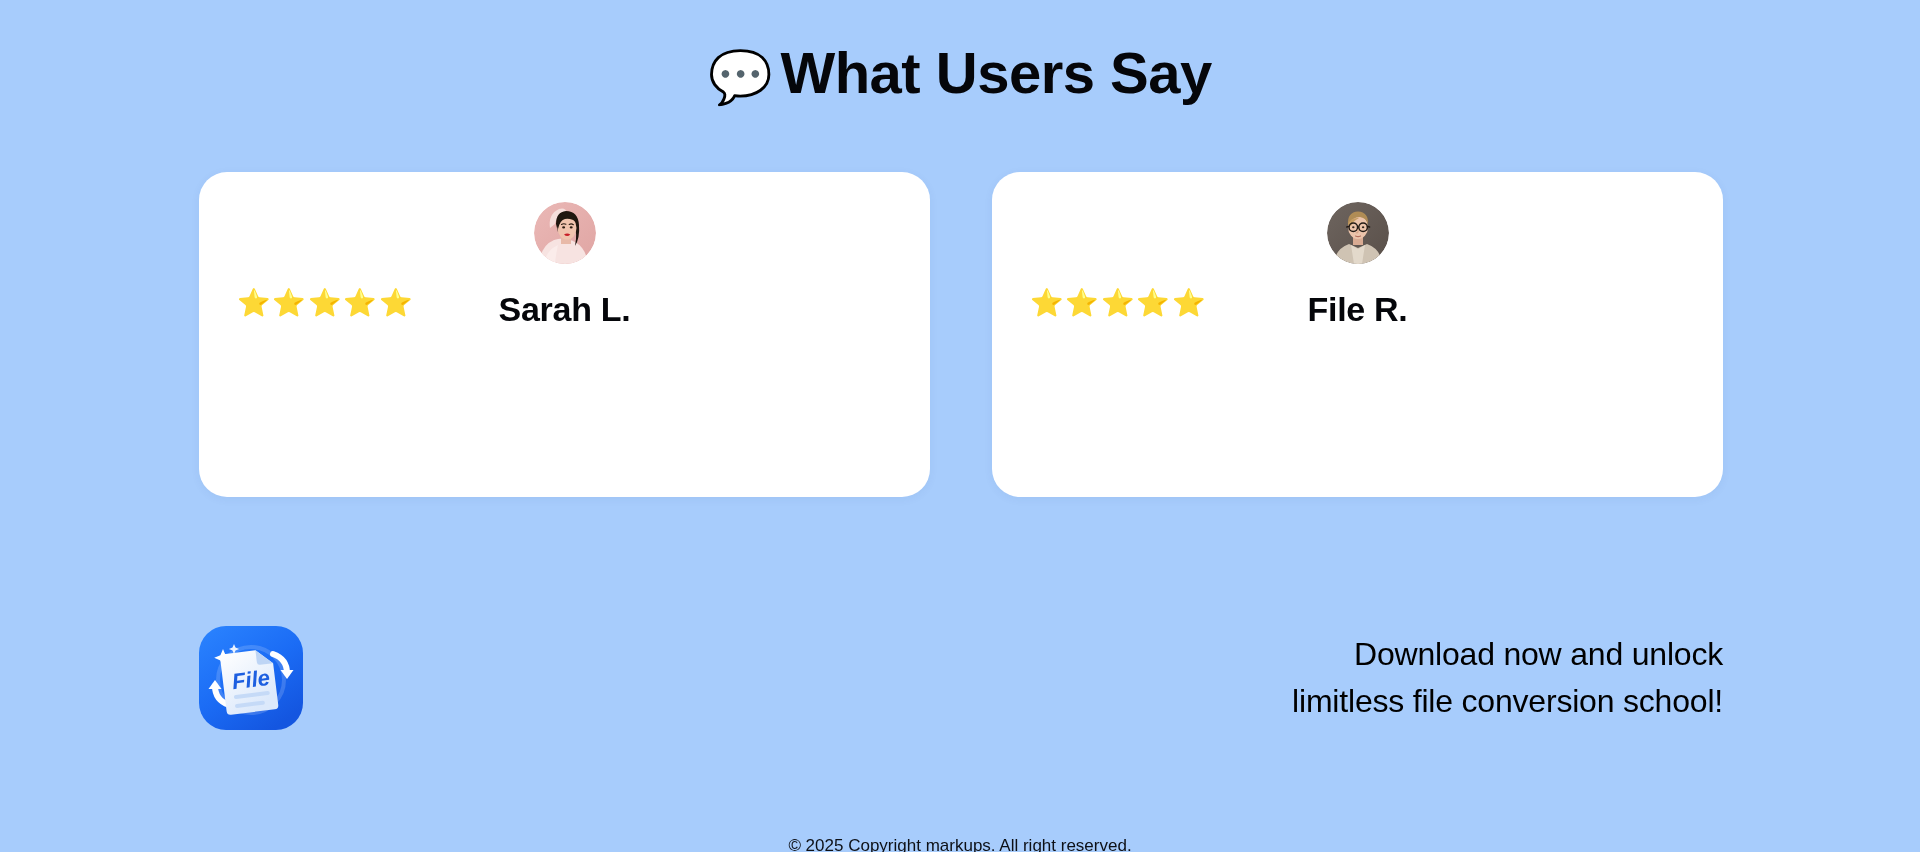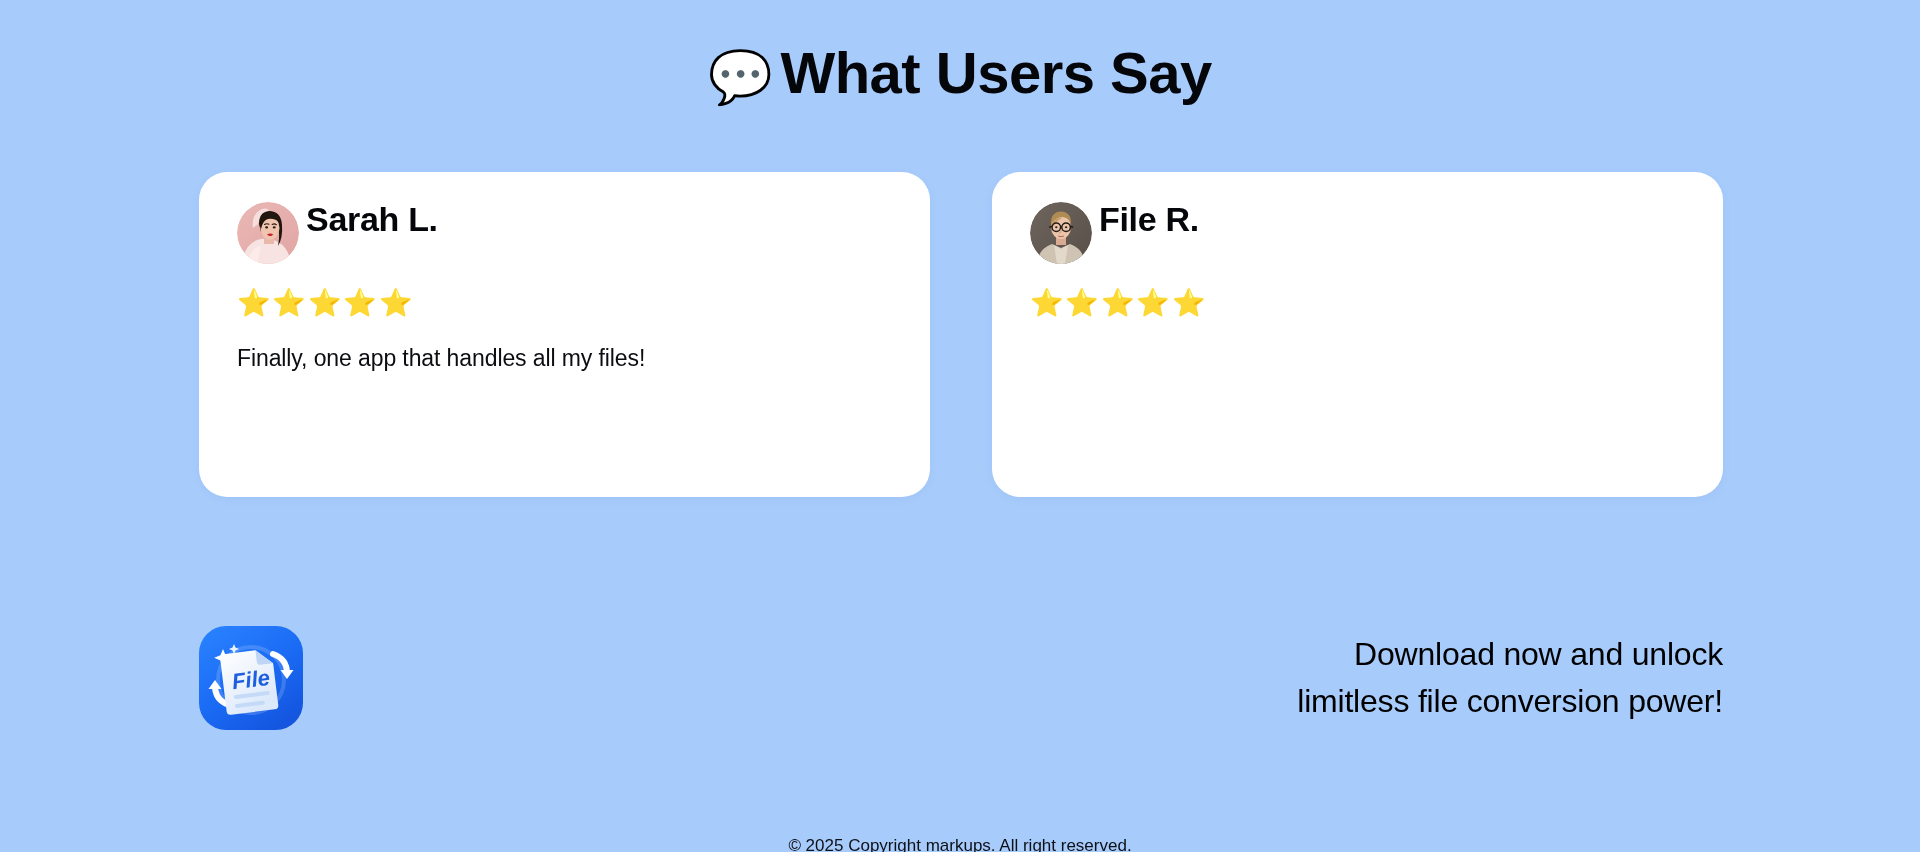--- a/index.html
+++ b/index.html
@@ -59,22 +59,24 @@
     border-radius: 28px;
     flex: 1 1 0;
     height: 325px;
     padding: 30px 38px 30px 38px;
     box-shadow: 0 2px 10px rgba(40, 70, 120, 0.06);
     position: relative;
   }
 
   .card-header {
     display: flex;
-    gap: 7px;
+    align-items: center;
+    gap: 28px;
     height: 66px;
+    flex-direction: column;
   }
 
   .avatar {
     width: 62px;
     height: 62px;
     border-radius: 50%;
     overflow: hidden;
     flex: 0 0 62px;
     position: relative;
   }
@@ -193,21 +195,20 @@
               <ellipse cx="29.6" cy="25.4" rx="1.5" ry="1.1" fill="#2a1b12"></ellipse>
               <ellipse cx="37.2" cy="25.4" rx="1.5" ry="1.1" fill="#2a1b12"></ellipse>
 
               <path d="M30 32.5 q3.2 -1.8 6.3 0 q-3.1 3.1 -6.3 0 z" fill="#c81f28"></path>
             </g>
           </svg>
         </div>
         <div class="reviewer-name">Sarah L.</div>
       </div>
       <div class="stars">⭐⭐⭐⭐⭐</div>
-      <div class="review-text">Finally, one app that handles all my files!</div>
     </div>
 
     <div class="testimonial-card">
       <div class="card-header">
         <div class="avatar">
           <svg viewBox="0 0 62 62" xmlns="http://www.w3.org/2000/svg">
             <defs>
               <clipPath id="c2">
                   <circle cx="31" cy="31" r="31"></circle>
                 </clipPath>
@@ -283,20 +284,20 @@
           <path d="M60 25 l16 15 h-13 a3 3 0 0 1 -3 -3 z" fill="#bed5f5"></path>
           <text x="33" y="61" font-family="'Liberation Sans', sans-serif" font-size="22" font-weight="700" fill="#1d5fe0" font-style="italic">File</text>
           <rect x="33" y="67" width="36" height="4" rx="2" fill="#c5daf7"></rect>
           <rect x="33" y="76" width="30" height="4" rx="2" fill="#c5daf7"></rect>
         </g>
       </svg>
     </div>
 
     <div class="cta-text">
       <div>Download now and unlock</div>
-      <div>limitless file conversion power!</div>
+      <div>limitless file conversion school!</div>
     </div>
 
   </div>
 
   <div class="copyright">© 2025 Copyright markups. All right reserved.</div>
 
 </div>
 
 </body></html>

